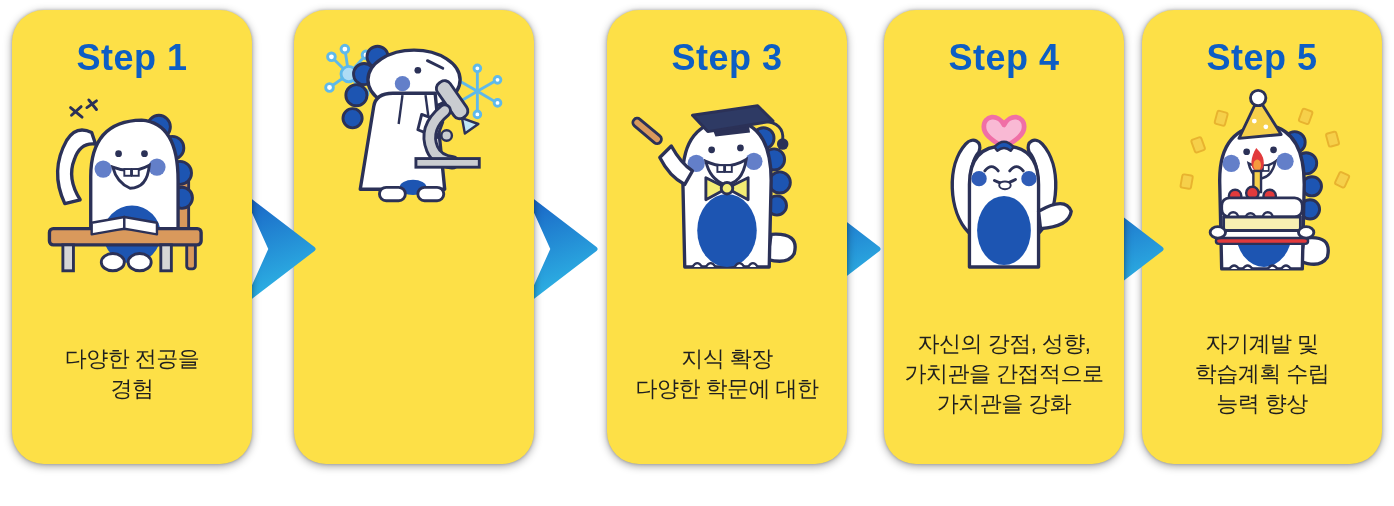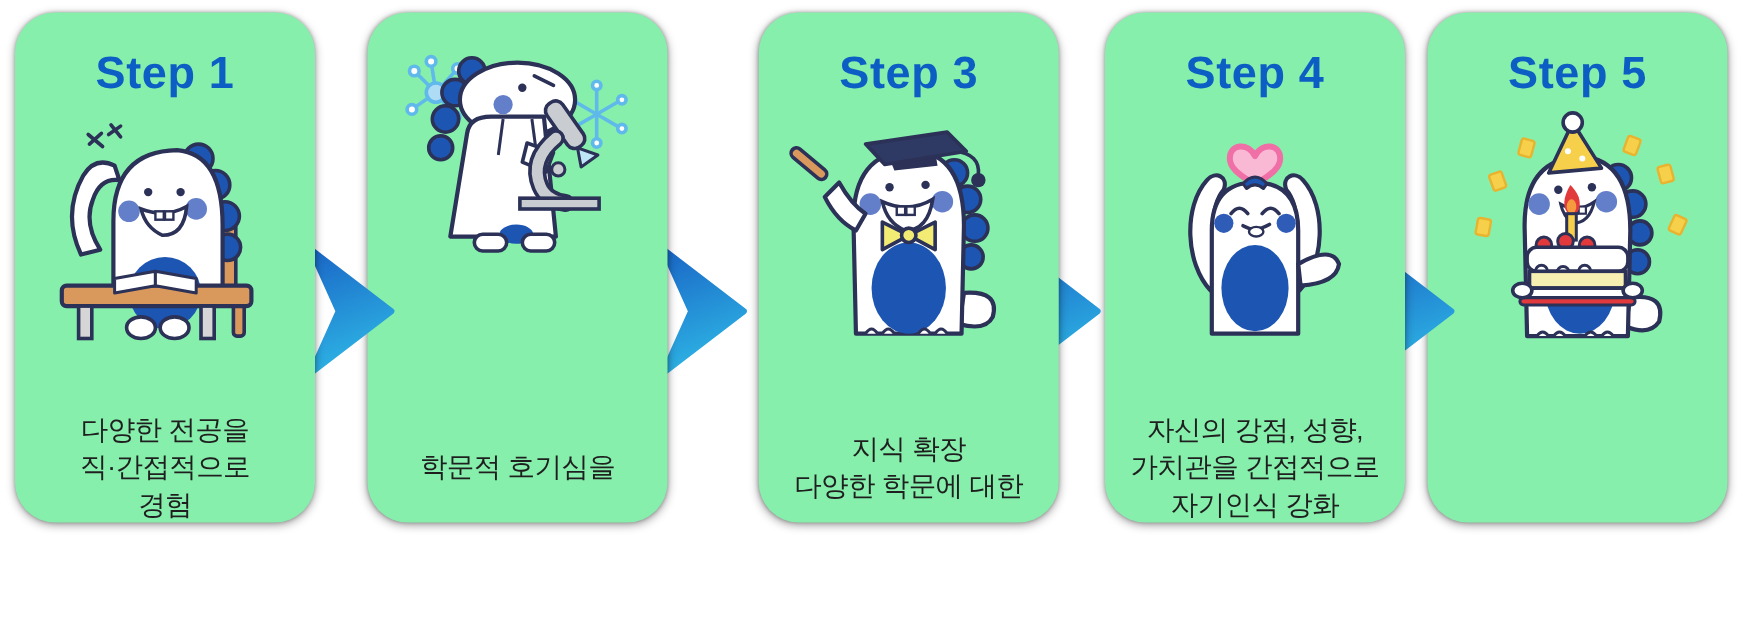--- a/index.html
+++ b/index.html
@@ -1,18 +1,18 @@
 <!DOCTYPE html>
 <html><head>
 <meta charset="utf-8">
 <style>
   html,body{margin:0;padding:0;background:#ffffff;}
   .stage{position:relative;width:1394px;height:506px;background:#ffffff;overflow:hidden;
          font-family:"Liberation Sans",sans-serif;}
-  .card{position:absolute;top:10px;width:240px;height:408px;background:#86efac;
+  .card{position:absolute;top:10px;width:240px;height:454px;background:#fde047;
         border-radius:32px;box-shadow:0 2px 8px rgba(0,0,0,.38),0 0 3px rgba(0,0,0,.22);}
   .c1{left:12px;z-index:10}.c2{left:294px;z-index:8}.c3{left:607px;z-index:6}
   .c4{left:884px;z-index:4}.c5{left:1142px;z-index:2}
   .step-title{margin:26px 0 0;text-align:center;font-weight:700;font-size:36px;line-height:44px;
         color:#0d5ec4;letter-spacing:.5px;}
   .illo{height:200px;margin-top:2px;display:flex;align-items:center;justify-content:center;}
   .illo svg{width:192px;height:192px;display:block;}
   .desc{position:absolute;left:8px;right:8px;top:308px;height:112px;display:flex;
         flex-direction:column;justify-content:center;text-align:center;
         font-weight:500;font-size:22px;line-height:30px;color:#1f1f1f;letter-spacing:-.5px;}
@@ -65,21 +65,20 @@
         <path d="M126,140 L92,134 L92,146 L126,152 Z" fill="#ffffff" stroke="#2b3157" stroke-width="2.5" stroke-linejoin="round"></path>
 
         <rect x="28" y="163" width="11" height="27" fill="#d6d6d6" stroke="#2b3157" stroke-width="3"></rect>
         <rect x="130" y="163" width="11" height="27" fill="#d6d6d6" stroke="#2b3157" stroke-width="3"></rect>
         <ellipse cx="80" cy="181" rx="12" ry="9" fill="#ffffff" stroke="#2b3157" stroke-width="3"></ellipse>
         <ellipse cx="108" cy="181" rx="12" ry="9" fill="#ffffff" stroke="#2b3157" stroke-width="3"></ellipse>
       </svg>
     </div>
     <div class="desc">
       <div>다양한 전공을</div>
-      <div>직·간접적으로</div>
       <div>경험</div>
     </div>
   </div>
 
   <svg class="chev a1" viewBox="0 0 70 104">
     <defs>
         <linearGradient id="g1" x1="0" y1="0" x2="0.25" y2="1">
       <stop offset="0" stop-color="#1a66c6"></stop>
           <stop offset="1" stop-color="#2db3e4"></stop>
     </linearGradient>
@@ -146,21 +145,20 @@
         <path d="M132,96 Q110,114 119,136 Q124,148 140,150" fill="none" stroke="#c9ccd0" stroke-width="9" stroke-linecap="round"></path>
         <circle cx="134" cy="122" r="5.5" fill="#c9ccd0" stroke="#2b3157" stroke-width="2.5"></circle>
         <rect x="102" y="146" width="66" height="9" fill="#c9ccd0" stroke="#2b3157" stroke-width="3"></rect>
 
         <ellipse cx="99" cy="176" rx="14" ry="8" fill="#1d55b2"></ellipse>
         <rect x="64" y="176" width="27" height="14" rx="7" fill="#ffffff" stroke="#2b3157" stroke-width="3"></rect>
         <rect x="104" y="176" width="27" height="14" rx="7" fill="#ffffff" stroke="#2b3157" stroke-width="3"></rect>
       </svg>
     </div>
     <div class="desc">
-      <div>학문적 호기심을</div>
     </div>
   </div>
 
   <svg class="chev a2" viewBox="0 0 70 104">
     <defs>
         <linearGradient id="g2" x1="0" y1="0" x2="0.25" y2="1">
       <stop offset="0" stop-color="#1a66c6"></stop>
           <stop offset="1" stop-color="#2db3e4"></stop>
     </linearGradient>
       </defs>
@@ -253,21 +251,21 @@
         <ellipse cx="101" cy="101" rx="6" ry="4" fill="#ffffff" stroke="#2b3157" stroke-width="2"></ellipse>
 
         <ellipse cx="100" cy="148" rx="28" ry="36" fill="#1d55b2"></ellipse>
 
         <path d="M136,128 Q164,112 170,128 Q168,144 138,146 Z" fill="#ffffff" stroke="#2b3157" stroke-width="3.5" stroke-linejoin="round"></path>
       </svg>
     </div>
     <div class="desc">
       <div>자신의 강점, 성향,</div>
       <div>가치관을 간접적으로</div>
-      <div>자기인식 강화</div>
+      <div>가치관을 강화</div>
     </div>
   </div>
 
   <svg class="chev a4" viewBox="0 0 70 104">
     <defs>
         <linearGradient id="g4" x1="0" y1="0" x2="0.25" y2="1">
       <stop offset="0" stop-color="#1a66c6"></stop>
           <stop offset="1" stop-color="#2db3e4"></stop>
     </linearGradient>
       </defs>
@@ -332,15 +330,20 @@
           <circle cx="88" cy="135" r="5" fill="#ffffff" stroke="#2b3157" stroke-width="2.5"></circle>
           <circle cx="106" cy="134" r="5" fill="#ffffff" stroke="#2b3157" stroke-width="2.5"></circle>
           <rect x="60" y="134" width="80" height="14" fill="#f7efb2" stroke="#2b3157" stroke-width="3"></rect>
           <rect x="52" y="148" width="96" height="8" rx="3" fill="#ffffff" stroke="#2b3157" stroke-width="3"></rect>
           <rect x="52" y="156" width="96" height="6" rx="3" fill="#e23a3c" stroke="#2b3157" stroke-width="2.5"></rect>
         </g>
         <ellipse cx="54" cy="150" rx="8" ry="6" fill="#ffffff" stroke="#2b3157" stroke-width="3"></ellipse>
         <ellipse cx="146" cy="150" rx="8" ry="6" fill="#ffffff" stroke="#2b3157" stroke-width="3"></ellipse>
       </svg>
     </div>
+    <div class="desc">
+      <div>자기계발 및</div>
+      <div>학습계획 수립</div>
+      <div>능력 향상</div>
+    </div>
   </div>
 
 </div>
 
 </body></html>

